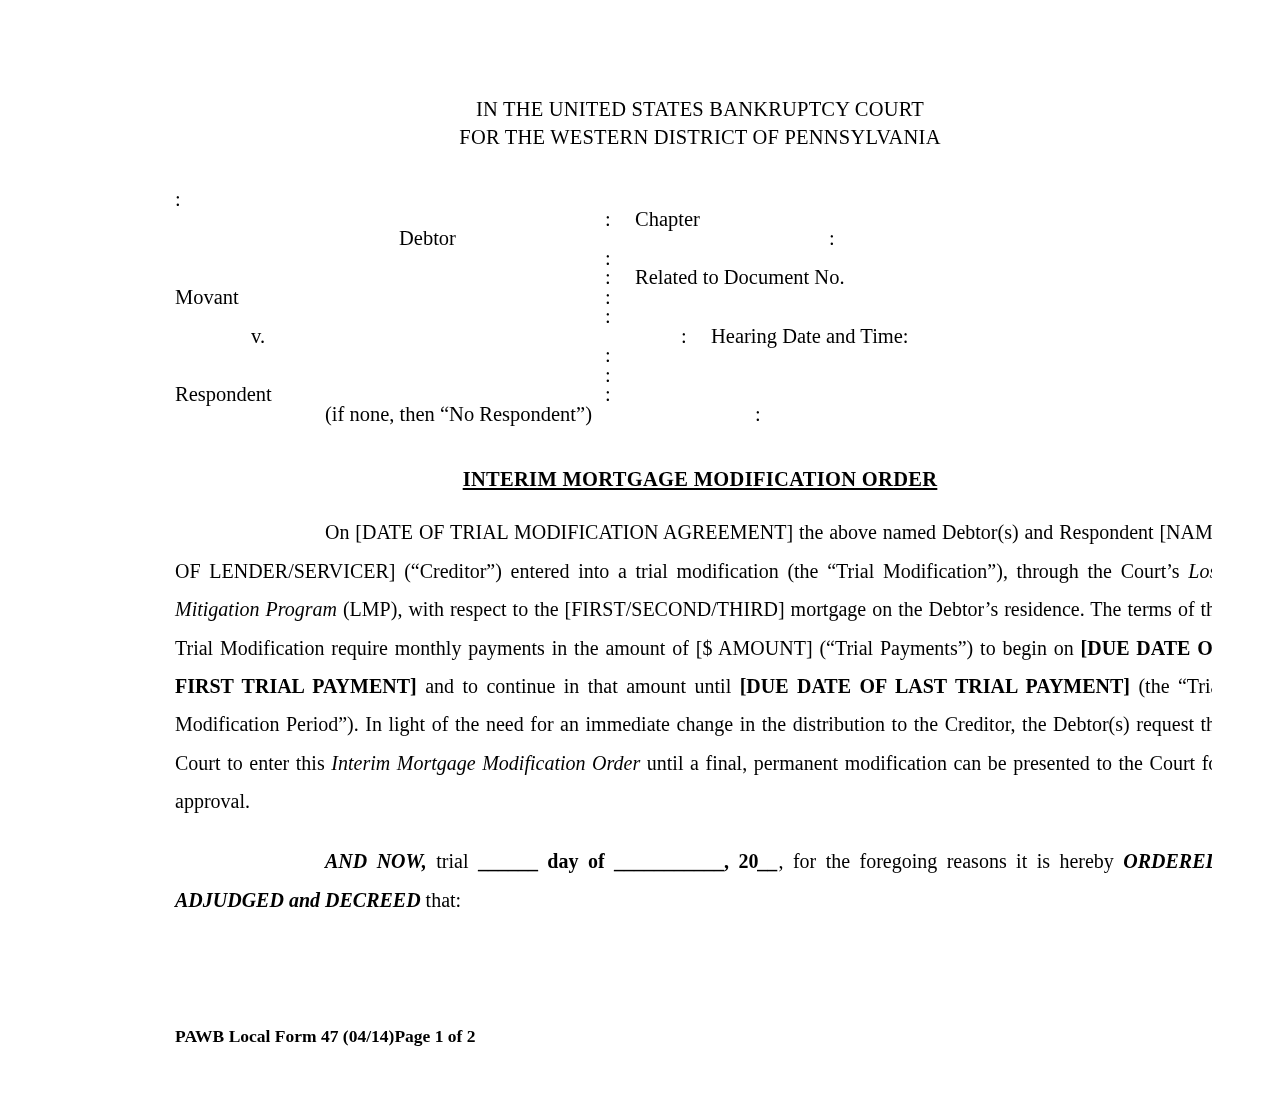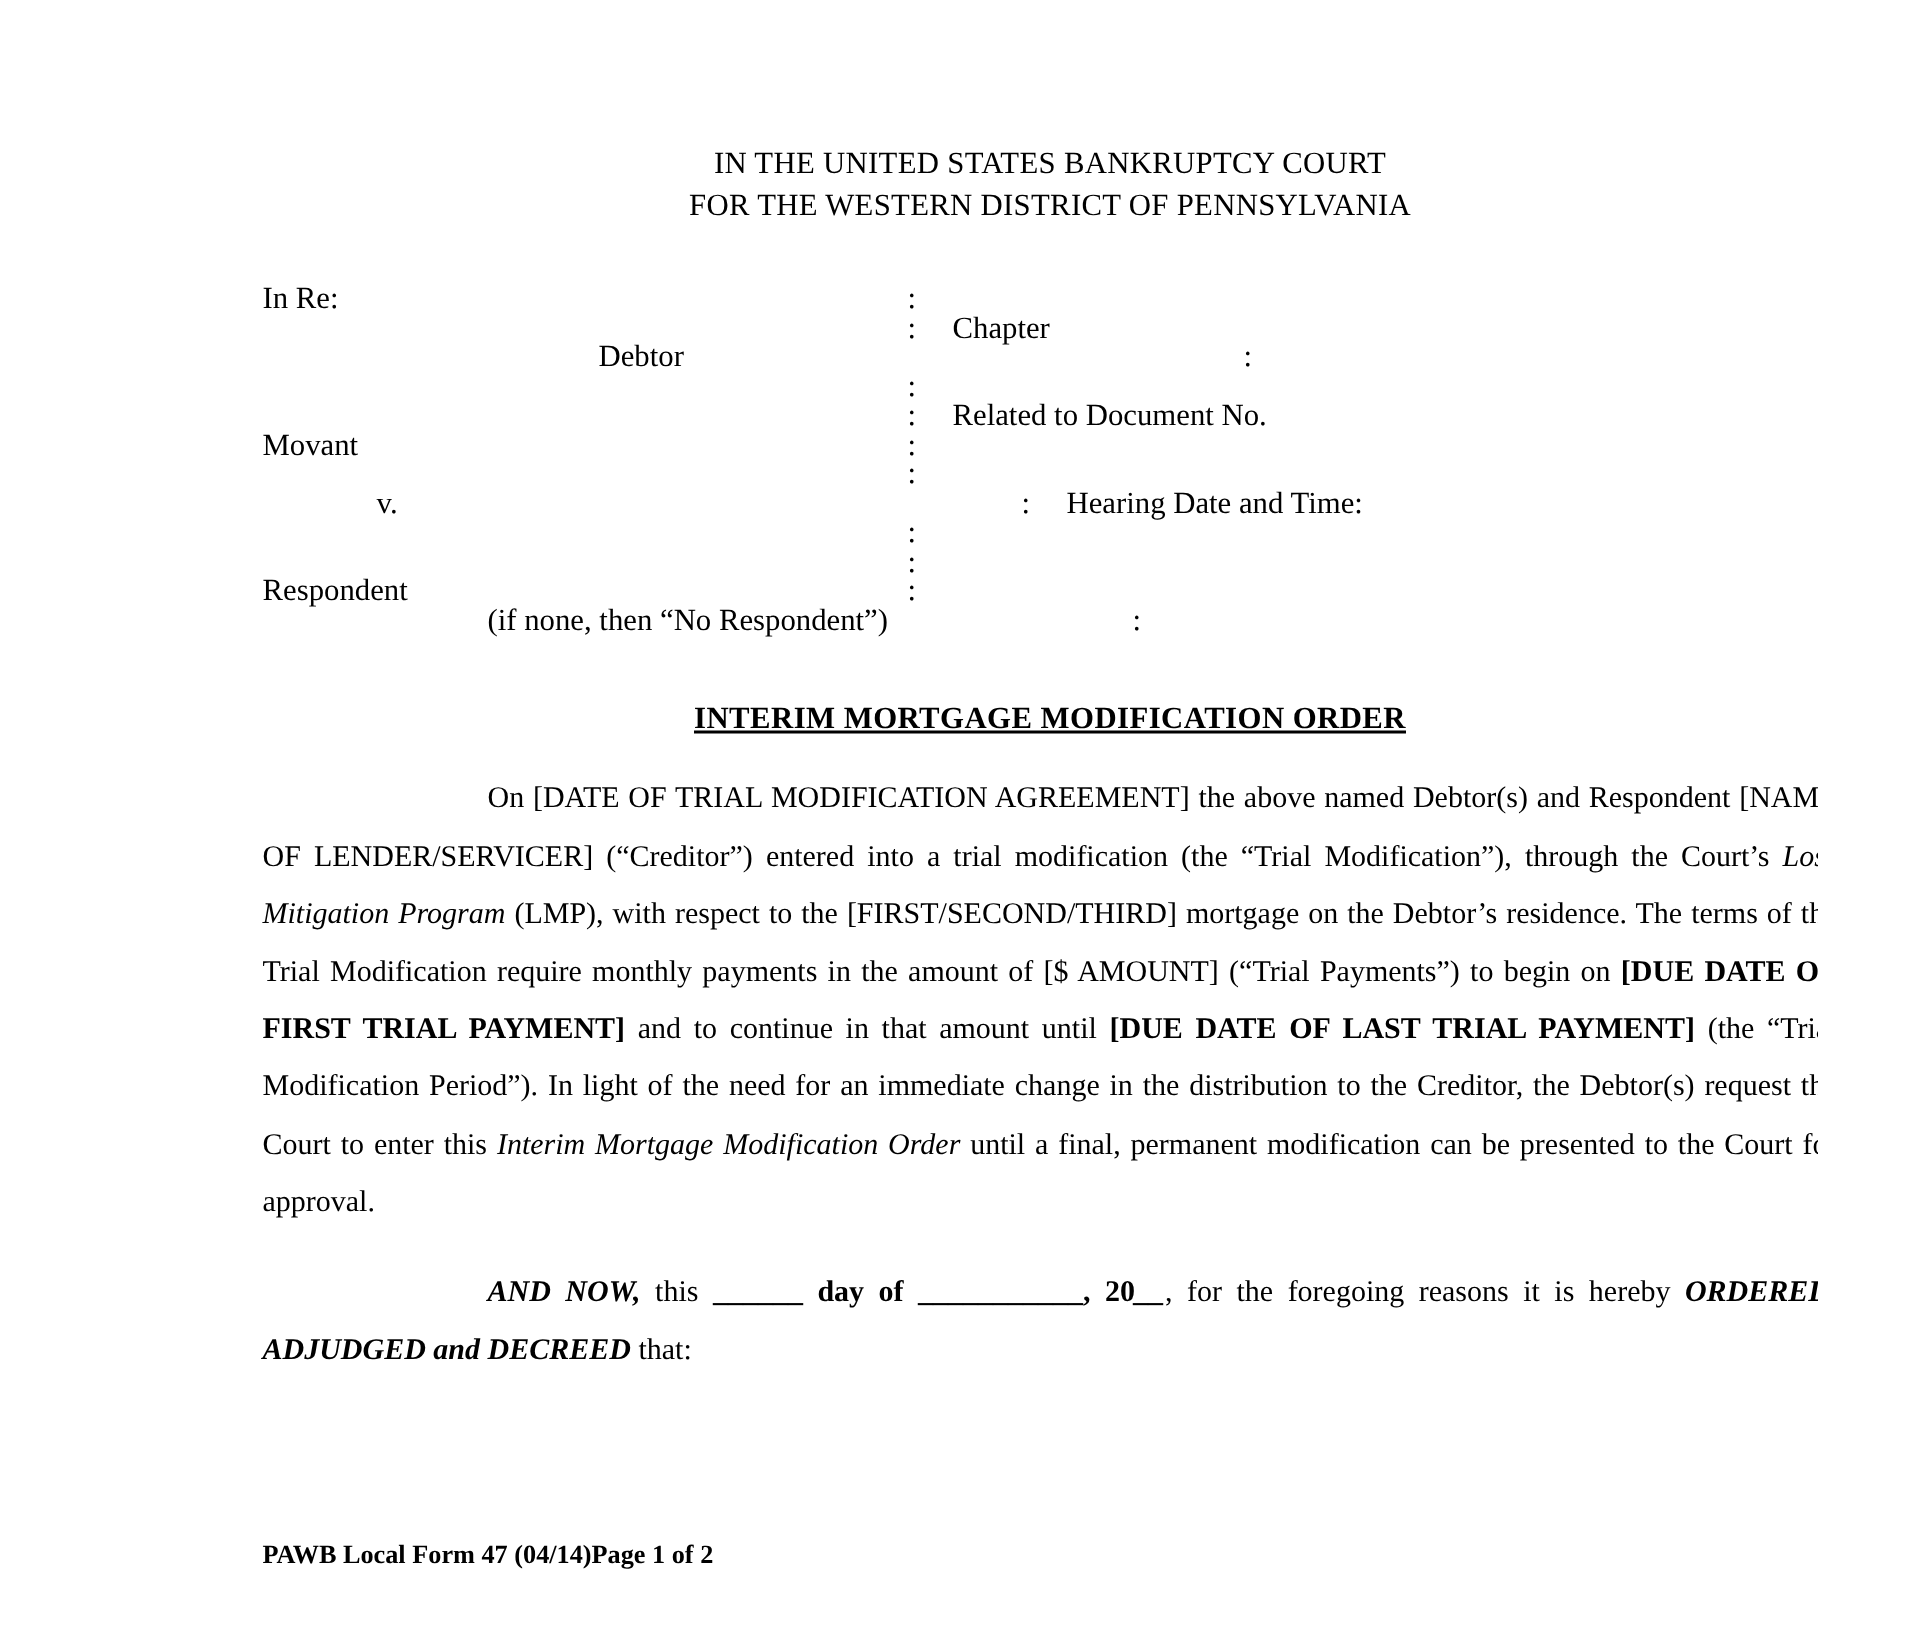--- a/index.html
+++ b/index.html
@@ -147,21 +147,20 @@
 <div class="page">
   <div class="content">
 
     <div class="court-heading">
       <div>IN THE UNITED STATES BANKRUPTCY COURT</div>
       <div>FOR THE WESTERN DISTRICT OF PENNSYLVANIA</div>
     </div>
 
     <div class="caption">
       <div class="cap-row">
-        <div class="cap-left">In Re:</div>
         <div class="cap-colon">:</div>
       </div>
       <div class="cap-row">
         <div class="cap-left"></div>
         <div class="cap-colon">:</div>
         <div class="cap-right">Chapter</div>
       </div>
       <div class="cap-row">
         <div class="cap-left indent-2">Debtor</div>
         <div class="cap-colon">:</div>
@@ -211,21 +210,21 @@
         <div class="cap-left indent-3">(if none, then “No Respondent”)</div>
         <div class="cap-colon">:</div>
         <div class="cap-right"></div>
       </div>
     </div>
 
     <div class="doc-title">INTERIM MORTGAGE MODIFICATION ORDER</div>
 
     <p class="para first-indent"><span>On [DATE OF TRIAL MODIFICATION AGREEMENT] the above named Debtor(s) and Respondent [NAME OF LENDER/SERVICER] (“Creditor”) entered into a trial modification (the “Trial Modification”), through the Court’s </span><span class="i">Loss Mitigation Program</span><span> (LMP), with respect to the [FIRST/SECOND/THIRD] mortgage on the Debtor’s residence.  The terms of the Trial Modification require monthly payments in the amount of [$ AMOUNT] (“Trial Payments”) to begin on </span><span class="b">[DUE DATE OF FIRST TRIAL PAYMENT]</span><span> and to continue in that amount until </span><span class="b">[DUE DATE OF LAST TRIAL PAYMENT]</span><span> (the “Trial Modification Period”).  In light of the need for an immediate change in the distribution to the Creditor, the Debtor(s) request the Court to enter this </span><span class="i">Interim Mortgage Modification Order</span><span> until a final, permanent modification can be presented to the Court for approval.</span></p>
 
-    <p class="para first-indent"><span class="bi">AND NOW,</span><span> this </span><span class="b">______ day of ___________, 20</span><span class="bi">__</span><span>, for the foregoing reasons it is hereby </span><span class="bi">ORDERED</span><span>, </span><span class="bi">ADJUDGED and DECREED</span><span> that:</span></p>
+    <p class="para first-indent"><span class="bi">AND NOW,</span><span> trial </span><span class="b">______ day of ___________, 20</span><span class="bi">__</span><span>, for the foregoing reasons it is hereby </span><span class="bi">ORDERED</span><span>, </span><span class="bi">ADJUDGED and DECREED</span><span> that:</span></p>
 
 
   </div>
 
   <div class="footer">
     <div>PAWB Local Form 47 (04/14)</div>
     <div>Page 1 of 2</div>
   </div>
 
 </div>

